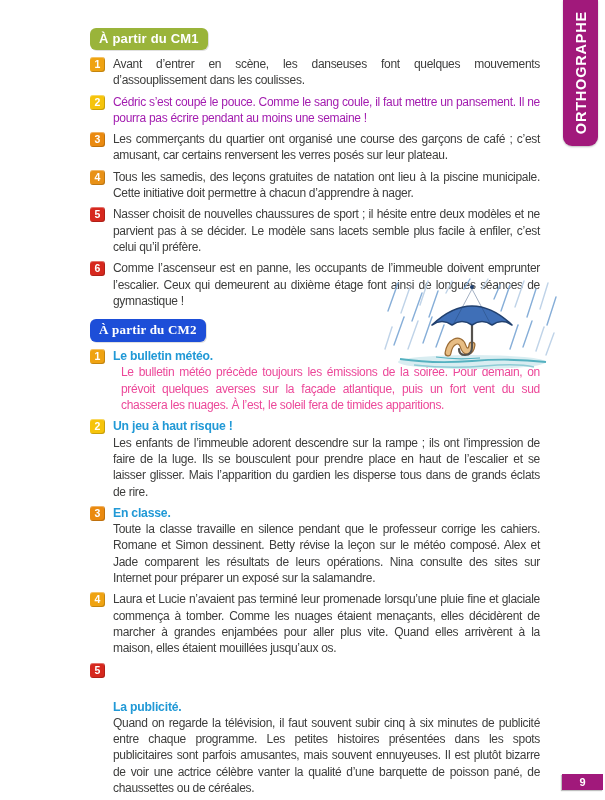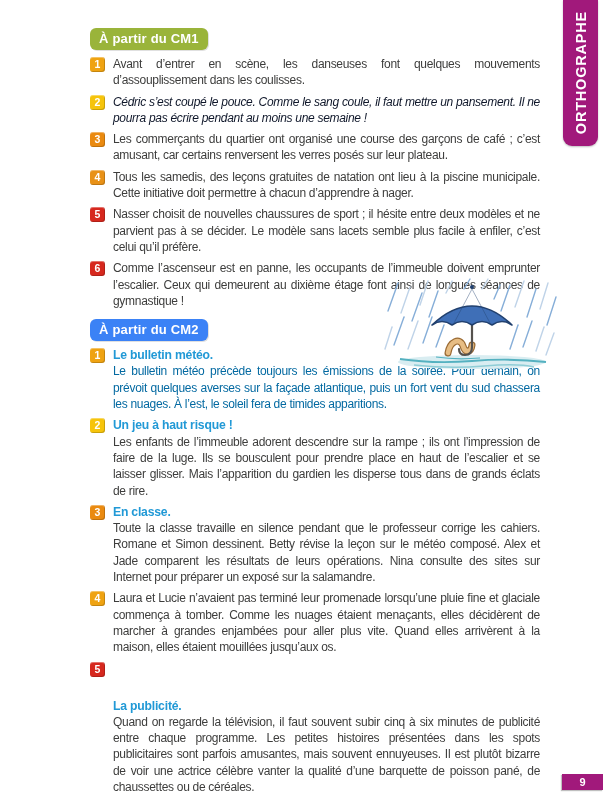--- a/index.html
+++ b/index.html
@@ -107,21 +107,21 @@
     <div class="body">
 
       <div class="text" style="color: rgb(61, 61, 60);">Avant d’entrer en scène, les danseuses font quelques mouvements d’assouplissement dans les coulisses.</div>
     </div>
   </div>
 
   <div class="item">
     <span class="num" style="background: rgb(246, 196, 11);">2</span>
     <div class="body">
 
-      <div class="text" style="color: #0f172a; font-style: italic;">Cédric s’est coupé le pouce. Comme le sang coule, il faut mettre un pansement. Il ne pourra pas écrire pendant au moins une semaine !</div>
+      <div class="text" style="color: #a21caf;">Cédric s’est coupé le pouce. Comme le sang coule, il faut mettre un pansement. Il ne pourra pas écrire pendant au moins une semaine !</div>
     </div>
   </div>
 
   <div class="item">
     <span class="num" style="background: rgb(234, 138, 16);">3</span>
     <div class="body">
 
       <div class="text" style="color: rgb(61, 61, 60);">Les commerçants du quartier ont organisé une course des garçons de café ; c’est amusant, car certains renversent les verres posés sur leur plateau.</div>
     </div>
   </div>
@@ -146,27 +146,27 @@
     <span class="num" style="background: rgb(214, 40, 30);">6</span>
     <div class="body">
 
       <div class="text" style="color: rgb(61, 61, 60);">Comme l’ascenseur est en panne, les occupants de l’immeuble doivent emprunter l’escalier. Ceux qui demeurent au dixième étage font ainsi de longues séances de gymnastique !</div>
     </div>
   </div>
 </div>
   </section>
 
   <section class="section">
-    <div class="section-badge" style="background: #3b82f6;">À partir du CM2</div>
+    <div class="section-badge" style="background: #1d4ed8; font-family: Liberation Serif, serif;">À partir du CM2</div>
     <div class="items">
   <div class="item">
     <span class="num" style="background: rgb(239, 163, 18);">1</span>
     <div class="body">
       <div class="title" style="color: rgb(33, 153, 214);">Le bulletin météo.</div>
-      <div class="text" style="color: #0369a1;">Le bulletin météo précède toujours les émissions de la soirée. Pour demain, on prévoit quelques averses sur la façade atlantique, puis un fort vent du sud chassera les nuages. À l’est, le soleil fera de timides apparitions.</div>
+      <div class="text" style="color: #ec4899; margin-left: 8px;">Le bulletin météo précède toujours les émissions de la soirée. Pour demain, on prévoit quelques averses sur la façade atlantique, puis un fort vent du sud chassera les nuages. À l’est, le soleil fera de timides apparitions.</div>
     </div>
   </div>
 
   <div class="item">
     <span class="num" style="background: rgb(246, 196, 11);">2</span>
     <div class="body">
       <div class="title" style="color: rgb(33, 153, 214);">Un jeu à haut risque !</div>
       <div class="text" style="color: rgb(61, 61, 60);">Les enfants de l’immeuble adorent descendre sur la rampe ; ils ont l’impression de faire de la luge. Ils se bousculent pour prendre place en haut de l’escalier et se laisser glisser. Mais l’apparition du gardien les disperse tous dans de grands éclats de rire.</div>
     </div>
   </div>

